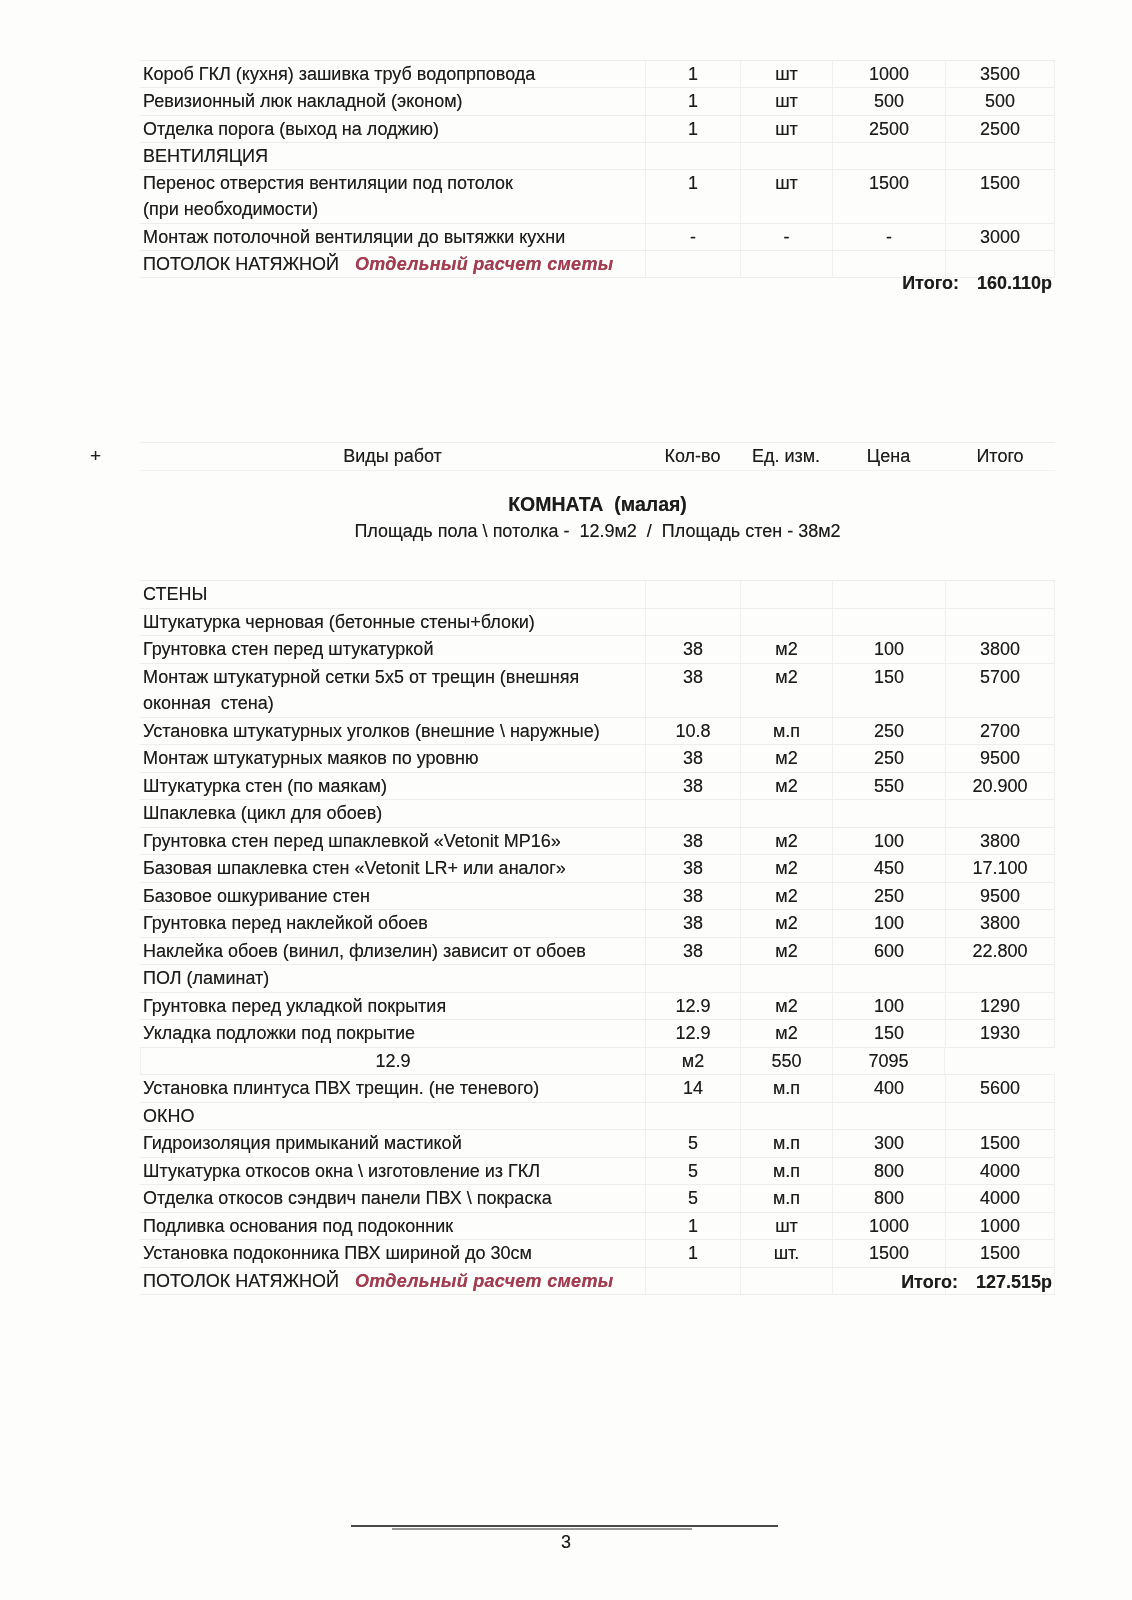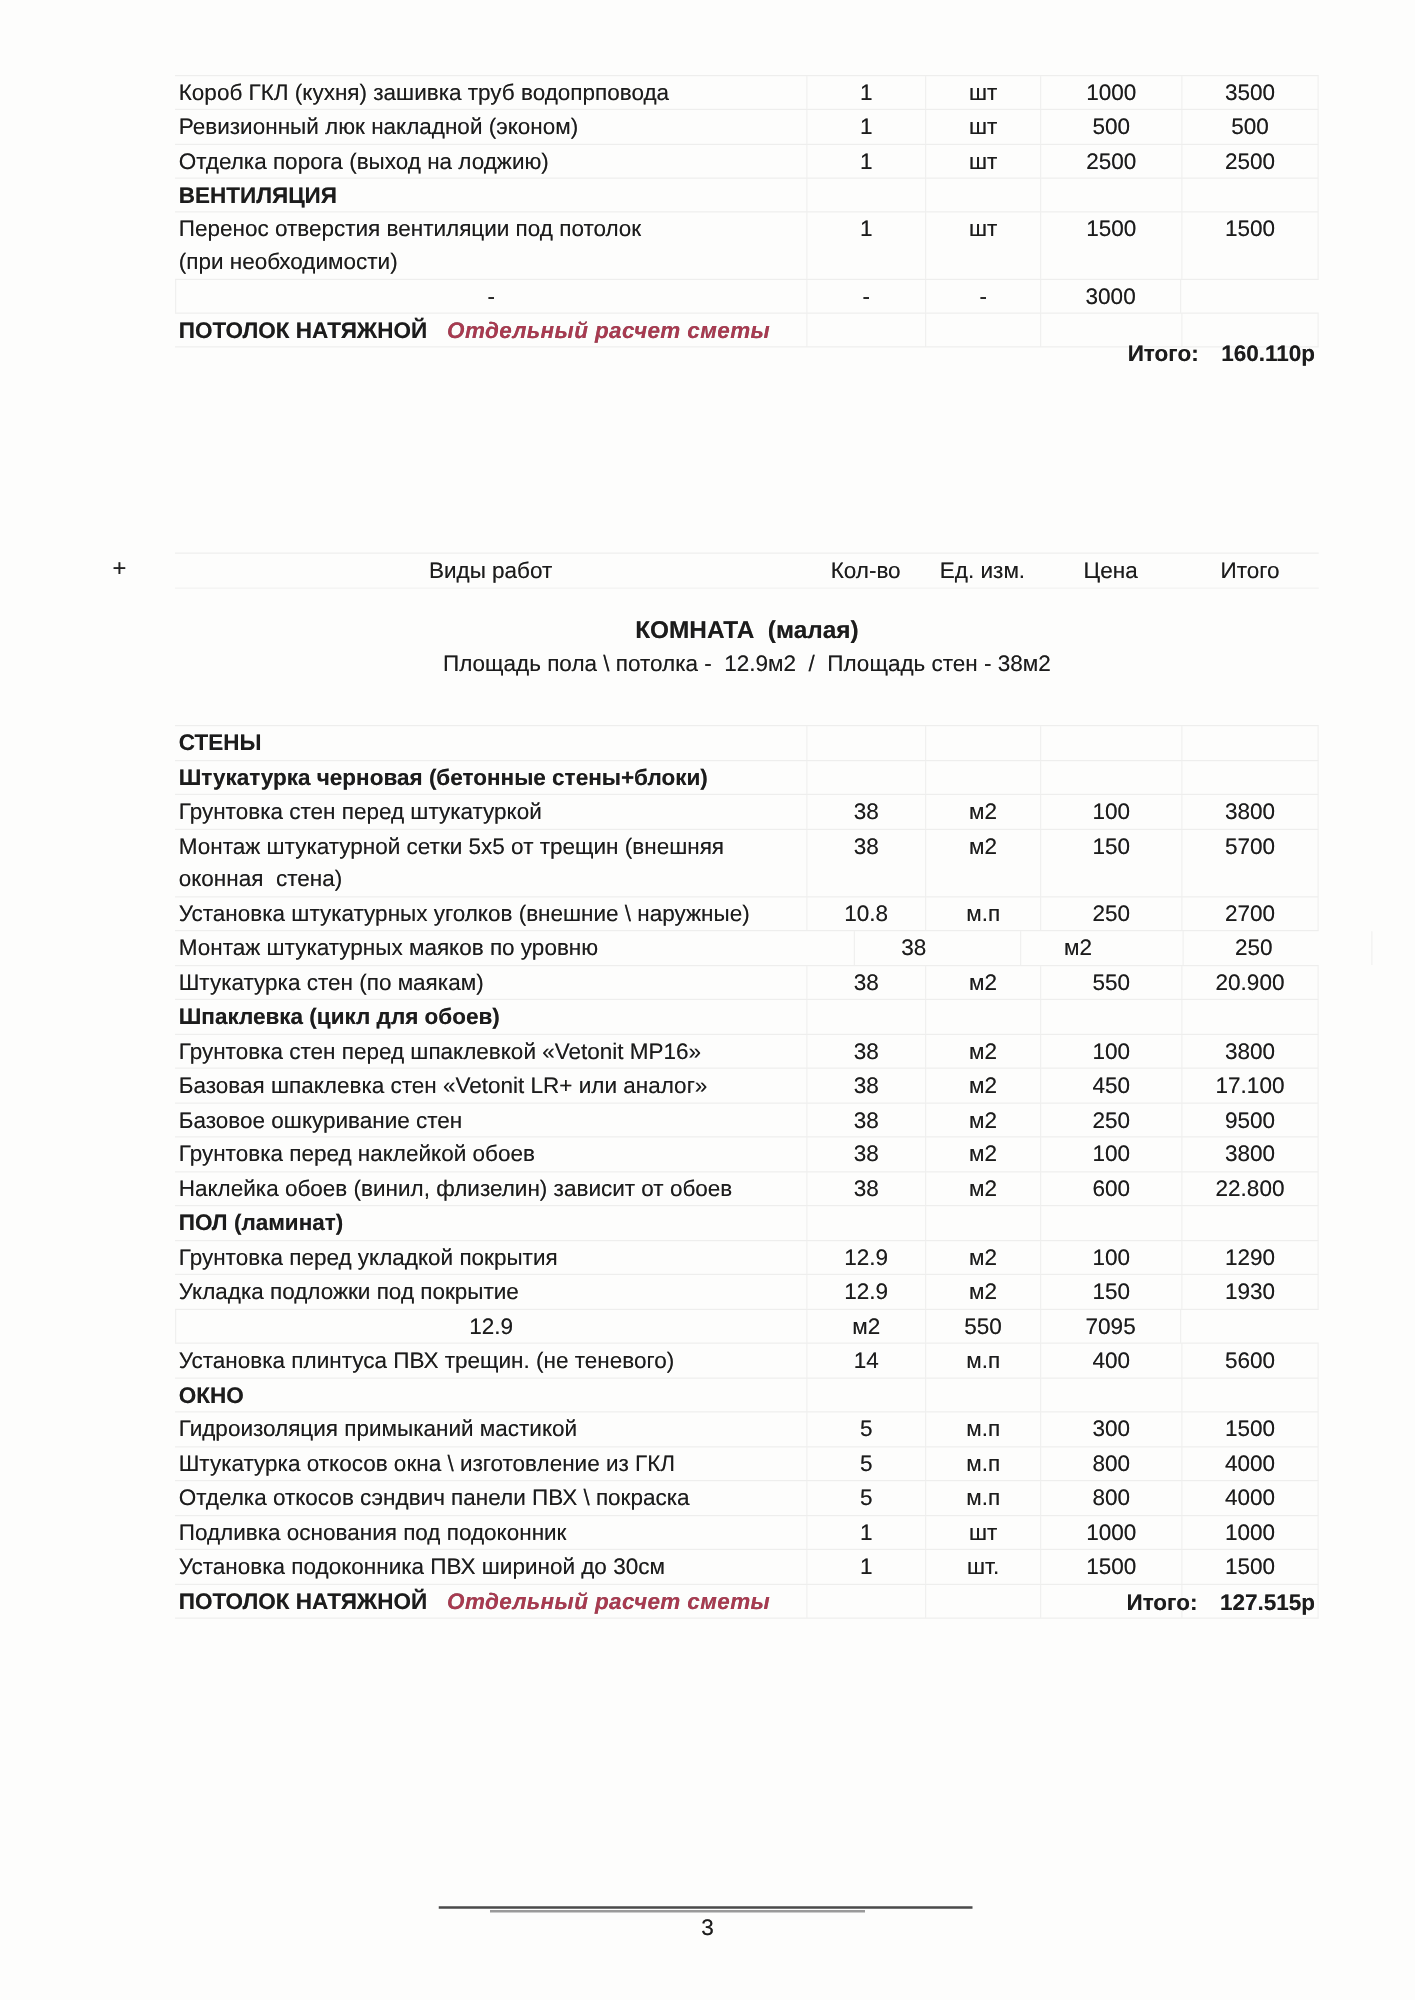--- a/index.html
+++ b/index.html
@@ -20,21 +20,21 @@
     display:grid;
     grid-template-columns:505px 95px 92px 113px 110px;
     border-top:1px solid rgba(0,0,0,.06);
     font-size:18px;
   }
   .tbl .row:last-child { border-bottom:1px solid rgba(0,0,0,.06); }
   .cell { overflow:hidden; }
   .cell.label { padding-left:3px; white-space:pre; }
   .cell.num { text-align:center; border-left:1px solid rgba(0,0,0,.05); }
   .cell.num.total { border-right:1px solid rgba(0,0,0,.05); }
-  .bold { font-weight:700; }
+  .bold { font-weight:400; }
   .red-note { font-style:italic; font-weight:600; color:var(--note-red,#a93a50); margin-left:16px; letter-spacing:.3px; }
 
   
   .hdr-row {
     position:absolute; left:140px; top:442px; width:915px; height:27px;
     display:grid; grid-template-columns:505px 95px 92px 113px 110px;
     border-top:1px solid rgba(0,0,0,.055);
     border-bottom:1px solid rgba(0,0,0,.045);
     font-size:18px; line-height:27px;
   }
@@ -101,20 +101,21 @@
         <div class="cell num total"></div>
       </div>
       <div class="row" style="height: 52.5px; line-height: 26.25px;">
         <div class="cell label"><div>Перенос отверстия вентиляции под потолок</div><div>(при необходимости)</div></div>
         <div class="cell num qty">1</div>
         <div class="cell num unit">шт</div>
         <div class="cell num price">1500</div>
         <div class="cell num total">1500</div>
       </div>
       <div class="row" style="height: 26.25px; line-height: 26.25px;">
+        <div class="cell label"><div>Монтаж потолочной вентиляции до вытяжки кухни</div></div>
         <div class="cell num qty">-</div>
         <div class="cell num unit">-</div>
         <div class="cell num price">-</div>
         <div class="cell num total">3000</div>
       </div>
       <div class="row" style="height: 26.25px; line-height: 26.25px;">
         <div class="cell label"><span class="bold">ПОТОЛОК НАТЯЖНОЙ</span><span class="red-note">Отдельный расчет сметы</span></div>
         <div class="cell num qty"></div>
         <div class="cell num unit"></div>
         <div class="cell num price"></div>
@@ -167,21 +168,21 @@
         <div class="cell num price">150</div>
         <div class="cell num total">5700</div>
       </div>
       <div class="row" style="height: 26.5px; line-height: 26.5px;">
         <div class="cell label"><div>Установка штукатурных уголков (внешние \ наружные)</div></div>
         <div class="cell num qty">10.8</div>
         <div class="cell num unit">м.п</div>
         <div class="cell num price">250</div>
         <div class="cell num total">2700</div>
       </div>
-      <div class="row" style="height: 26.5px; line-height: 26.5px; gap: 38px;">
+      <div class="row" style="height: 26.5px; line-height: 26.5px;">
         <div class="cell label"><div>Монтаж штукатурных маяков по уровню</div></div>
         <div class="cell num qty">38</div>
         <div class="cell num unit">м2</div>
         <div class="cell num price">250</div>
         <div class="cell num total">9500</div>
       </div>
       <div class="row" style="height: 26.5px; line-height: 26.5px;">
         <div class="cell label"><div>Штукатурка стен (по маякам)</div></div>
         <div class="cell num qty">38</div>
         <div class="cell num unit">м2</div>

